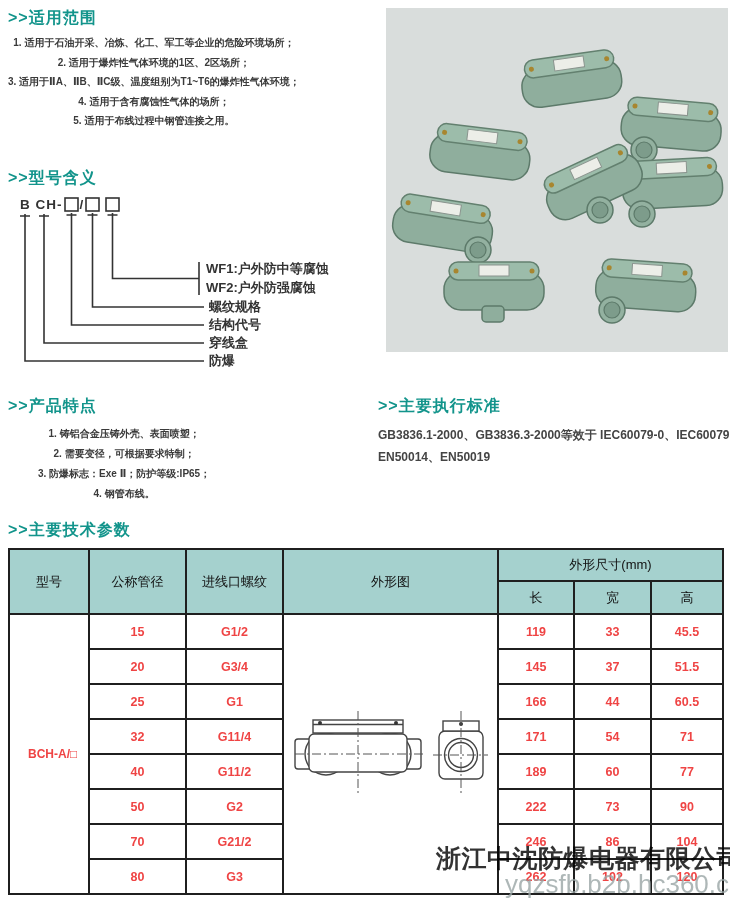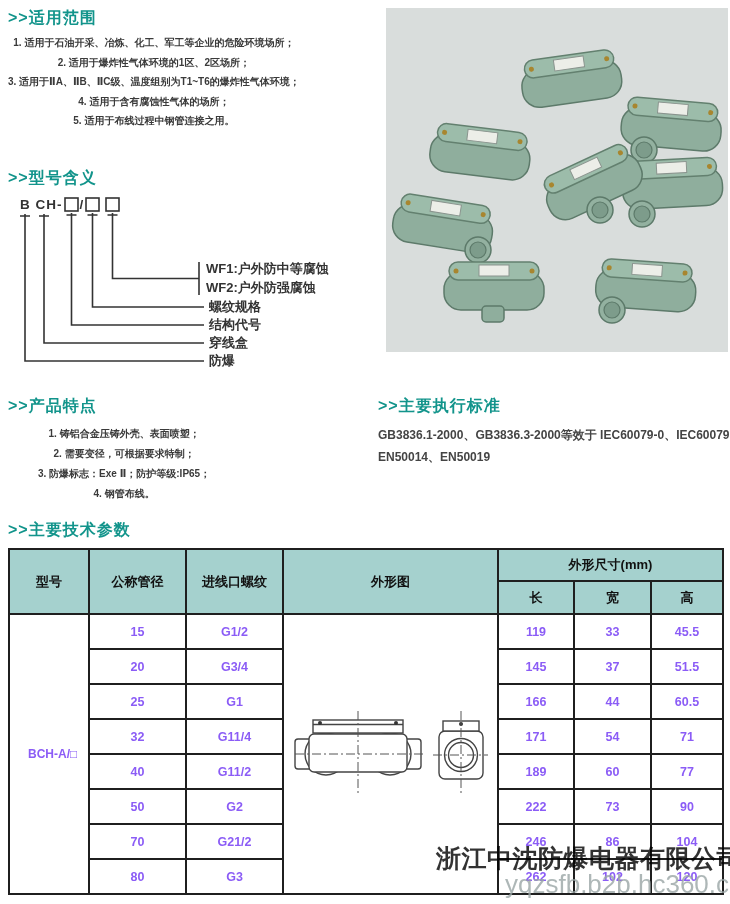--- a/index.html
+++ b/index.html
@@ -26,24 +26,24 @@
   }
   #model-diagram { position:absolute; left:8px; top:194px; }
   #params-table {
     position:absolute; left:8px; top:548px; width:714px;
     border-collapse:collapse; table-layout:fixed;
   }
   #params-table th, #params-table td {
     border:2px solid #1f1f1f; text-align:center; padding:0; overflow:hidden;
   }
   #params-table th {
-    background:#a5d1ce; color:#111; font-size:13px; font-weight:bold;margin-left:24px;
+    background:#a5d1ce; color:#111; font-size:13px; font-weight:normal;margin-left:24px;
   }
   #params-table td {
-    color:#8b5cf6; font-size:12.5px; font-weight:600; background:#fff;
+    color:#ef4444; font-size:12.5px; font-weight:600; background:#fff;
   }
   #params-table td.model-cell { text-align:left; padding-left:18px; font-size:12px; }
   #params-table tr.hdr1 { height:32px; }
   #params-table tr.hdr2 { height:33px; }
   #params-table tr.data-row { height:35px; }
   .wm1 {
     position:absolute; left:436px; top:842px; font-size:25px; font-weight:bold;
     color:#000000; opacity:0.8; letter-spacing:0.5px; white-space:nowrap; z-index:5;
     pointer-events:none;
   }

